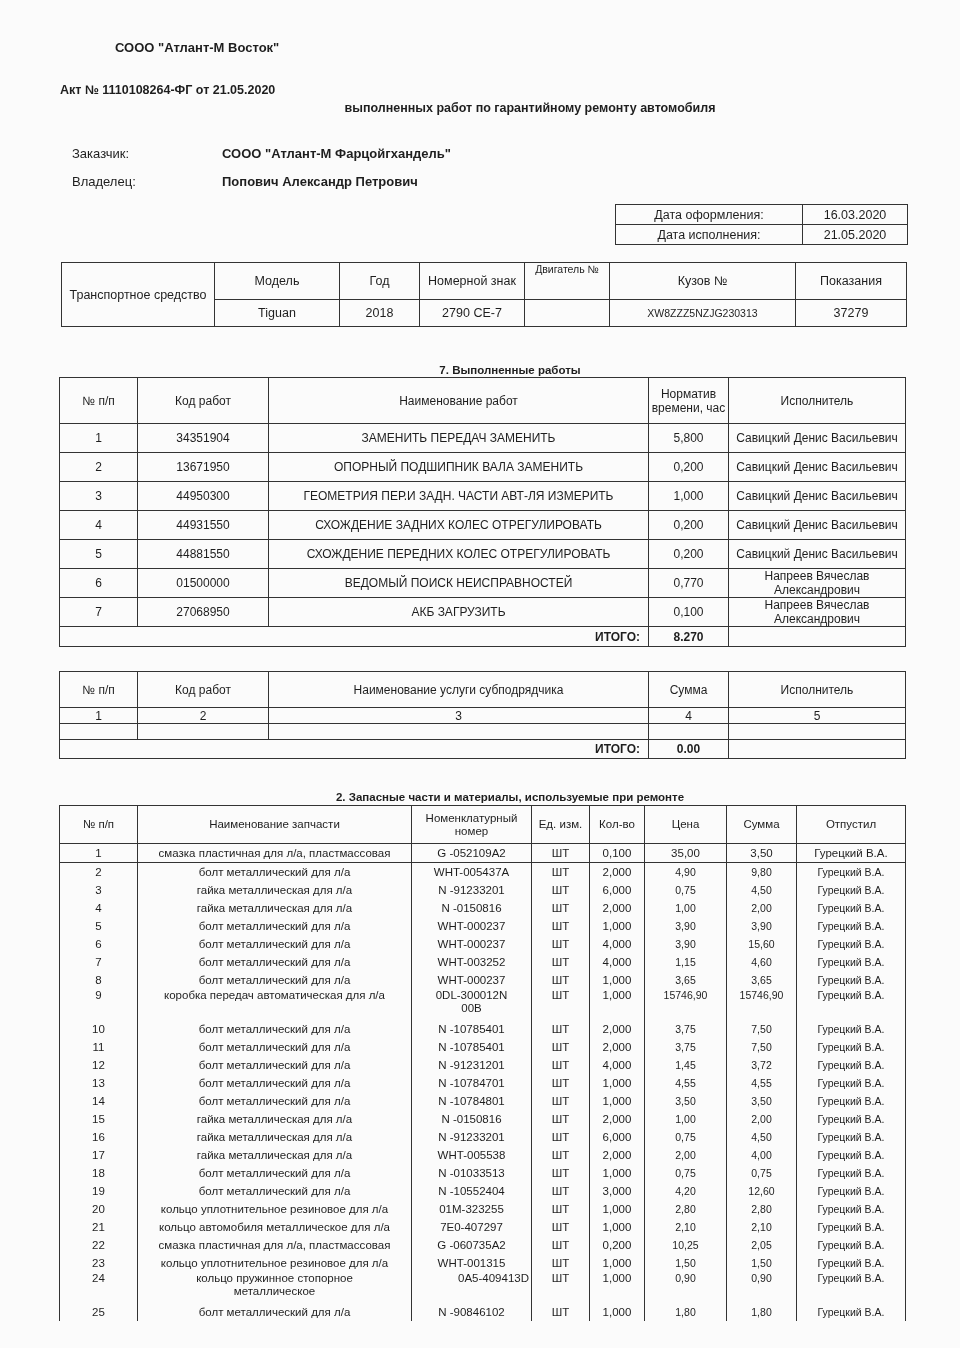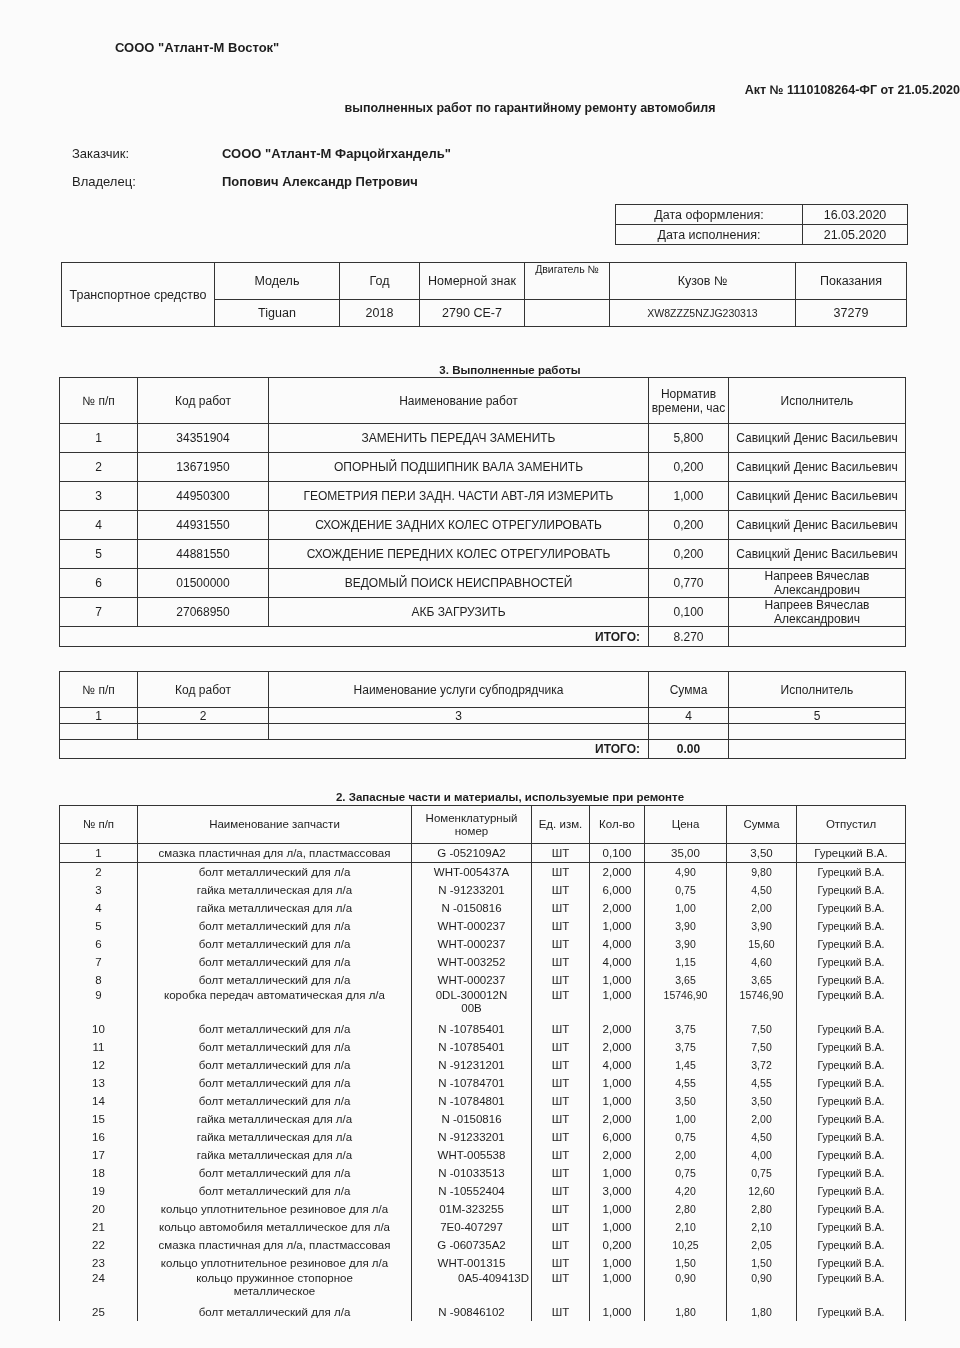--- a/index.html
+++ b/index.html
@@ -2,21 +2,21 @@
 <html><head>
 <meta charset="utf-8">
 <style>
   html, body { margin:0; padding:0; }
   body {
     width:960px; height:1348px; background:#fbfbfb; position:relative; overflow:hidden;
     font-family:"Liberation Sans", "DejaVu Sans", sans-serif; color:#1e1e1e;
   }
   .abs { position:absolute; }
   .company { left:115px; top:40px; font-size:13px; font-weight:bold; }
-  .title1 { left:0; width:960px; top:83px; font-size:12.5px; font-weight:bold; text-align:right; padding-left:100px; box-sizing:border-box; }
+  .title1 { left:0; width:960px; top:83px; font-size:12.5px; font-weight:bold; text-align:left; padding-left:60px; box-sizing:border-box; }
   .title2 { left:0; width:960px; top:101px; font-size:12.5px; font-weight:bold; text-align:center; padding-left:100px; box-sizing:border-box; }
   .lbl { font-size:13px; left:72px; }
   .val { font-size:13px; font-weight:bold; left:222px; }
   table { border-collapse:collapse; position:absolute; table-layout:fixed; }
   td, th { border:1px solid #333; font-weight:normal; text-align:center; vertical-align:middle; padding:0 2px; overflow:hidden; }
   .dates { left:615px; top:204px; width:292px; font-size:12.5px; }
   .dates td { height:19px; }
   .veh { left:61px; top:262px; width:845px; font-size:12.5px; }
   .sec-title { left:0; width:960px; text-align:center; font-size:11.5px; font-weight:bold; padding-left:60px; box-sizing:border-box; }
   .works { left:59px; top:377px; width:846px; font-size:12px; }
@@ -83,21 +83,21 @@
     <td>Tiguan</td>
     <td>2018</td>
     <td>2790 СЕ-7</td>
     <td></td>
     <td class="small">XW8ZZZ5NZJG230313</td>
     <td>37279</td>
   </tr>
 </tbody>
   </table>
 
-<div class="abs sec-title" style="top:364px">3. Выполненные работы</div>
+<div class="abs sec-title" style="top:364px">7. Выполненные работы</div>
 
 <table class="works">
   <colgroup>
     <col style="width:78px">
       <col style="width:131px">
       <col style="width:380px">
       <col style="width:80px">
       <col style="width:177px">
   </colgroup>
   <thead>
@@ -156,21 +156,21 @@
         <td>7</td>
         <td>27068950</td>
         <td>АКБ ЗАГРУЗИТЬ</td>
         <td>0,100</td>
         <td style="font-size: 12px;">Напреев Вячеслав Александрович</td>
       </tr>
     </tbody>
   <tbody>
       <tr class="tot">
     <td colspan="3" class="right" style="font-weight:bold">ИТОГО:</td>
-    <td style="font-weight:normal">8.270</td>
+    <td style="font-weight:bold">8.270</td>
     <td></td>
   </tr>
 </tbody>
   </table>
 
 <table class="sub">
   <colgroup>
     <col style="width:78px">
       <col style="width:131px">
       <col style="width:380px">

